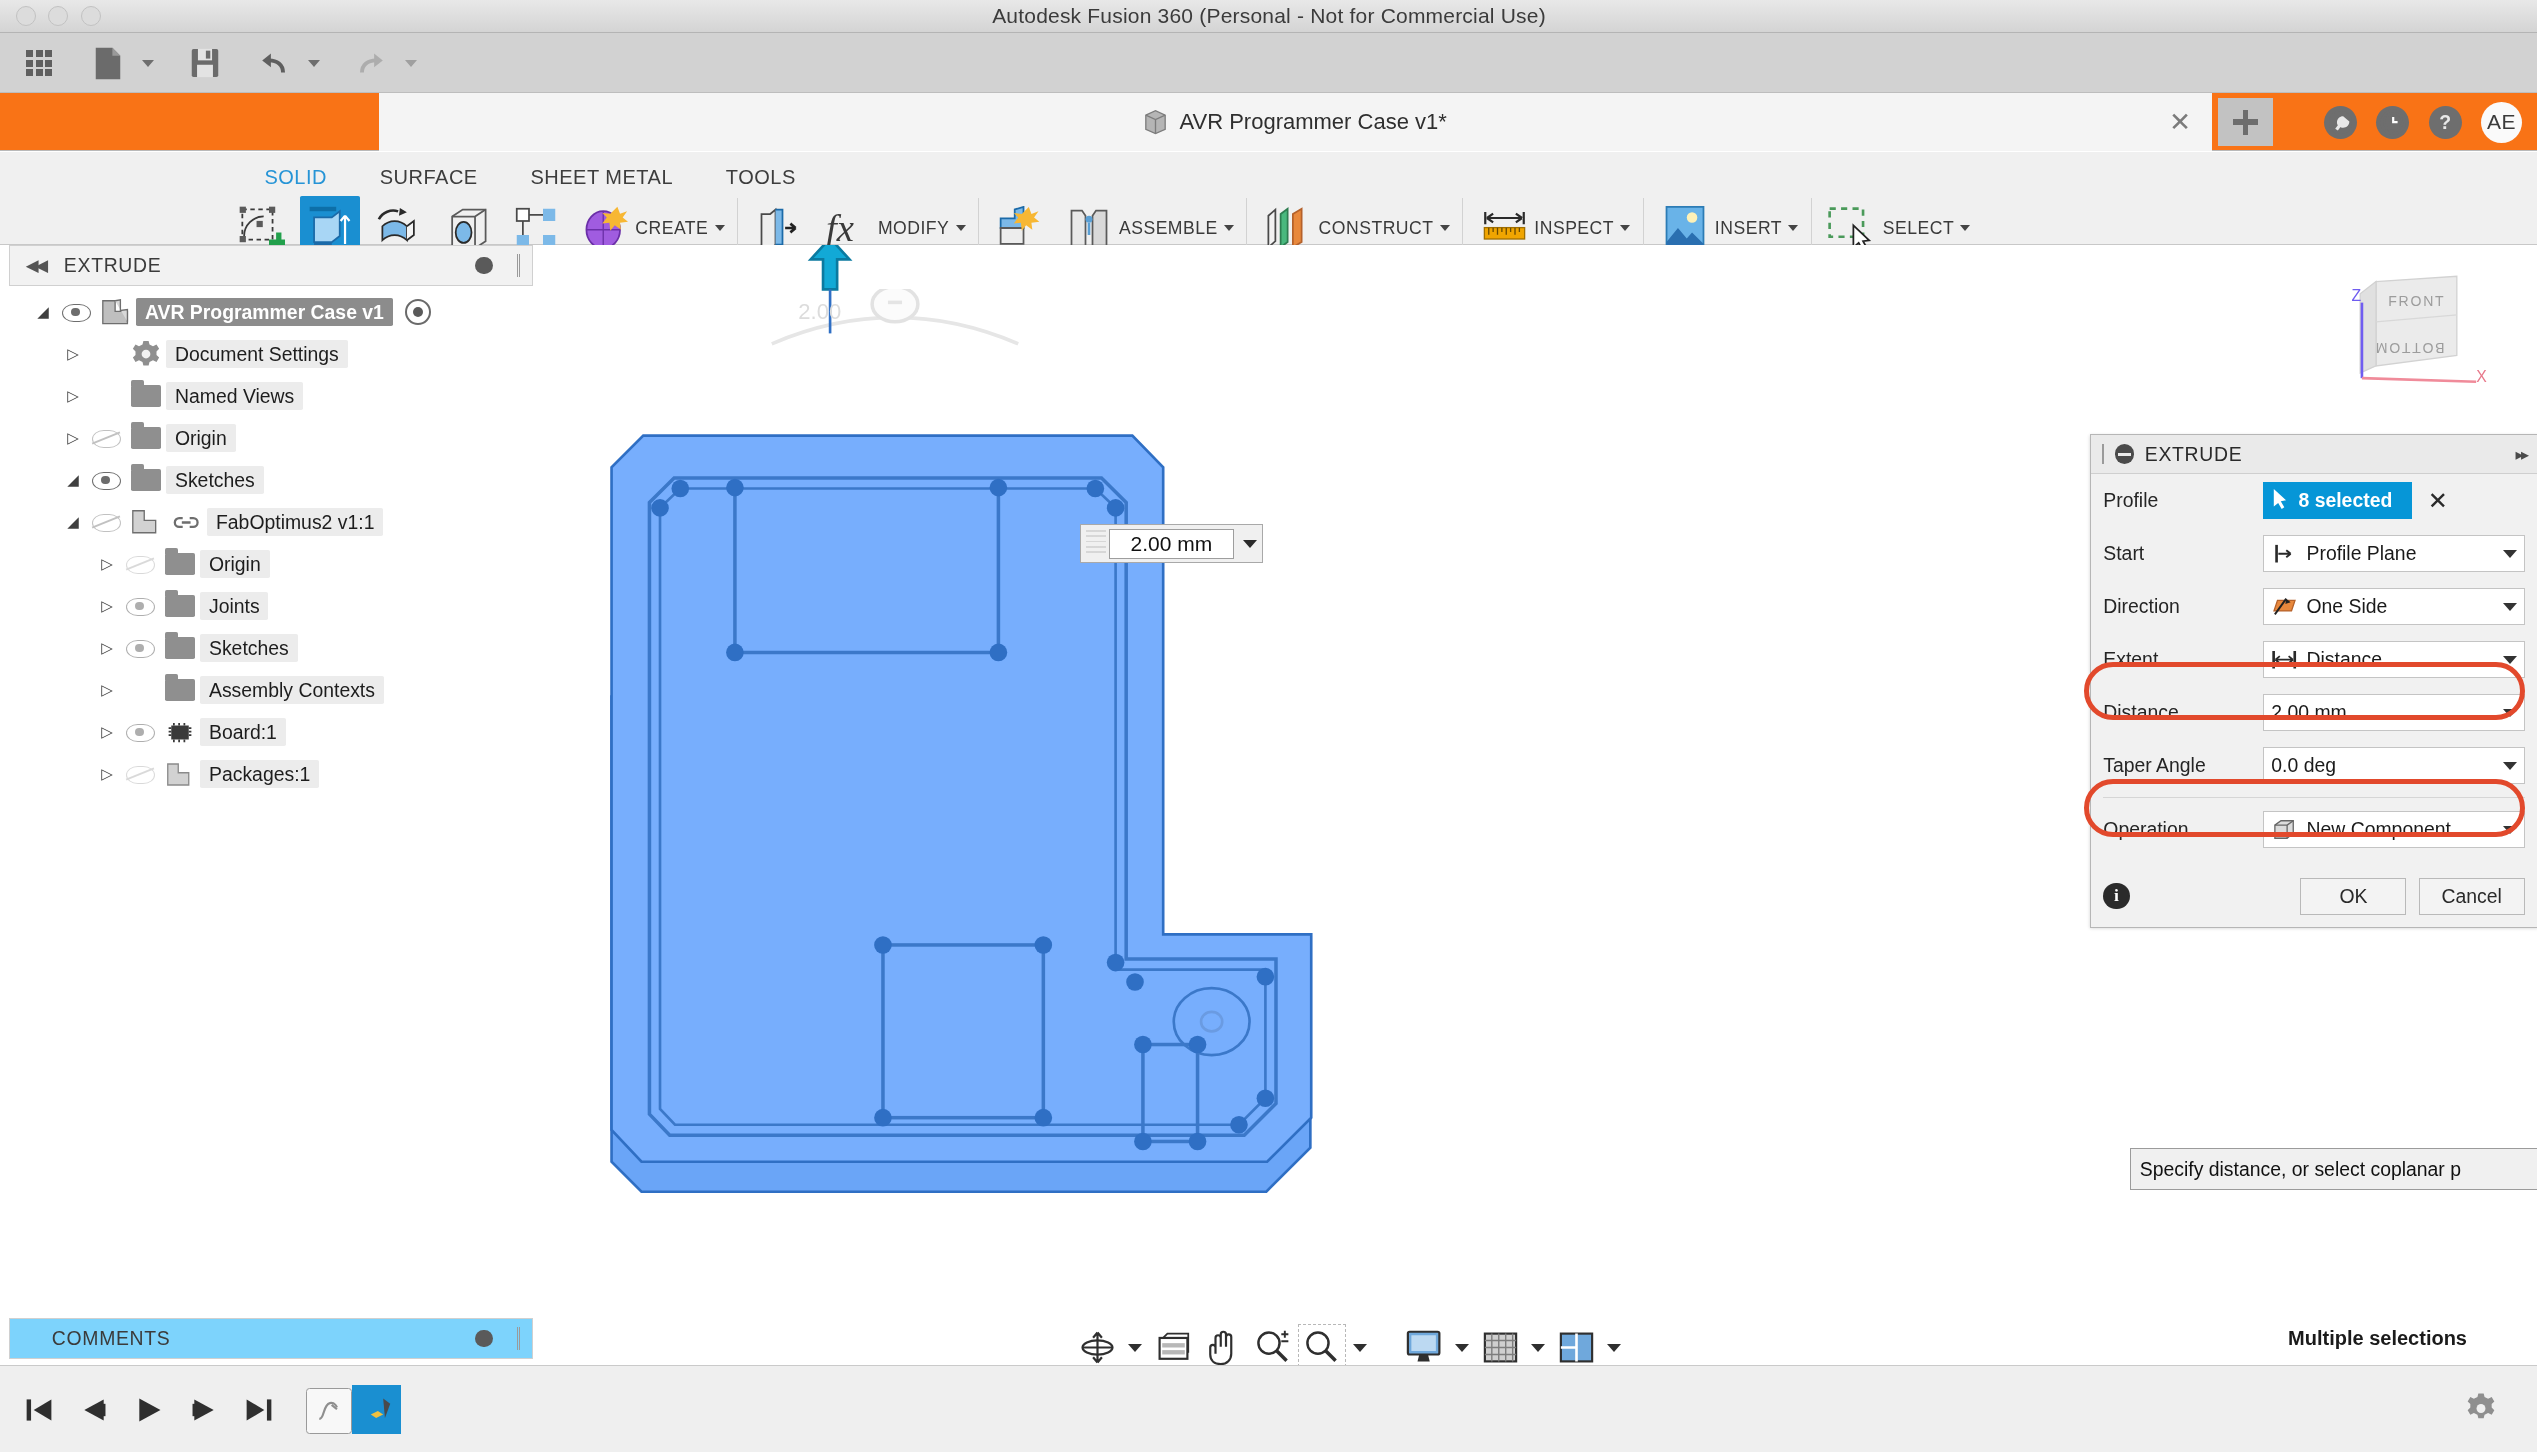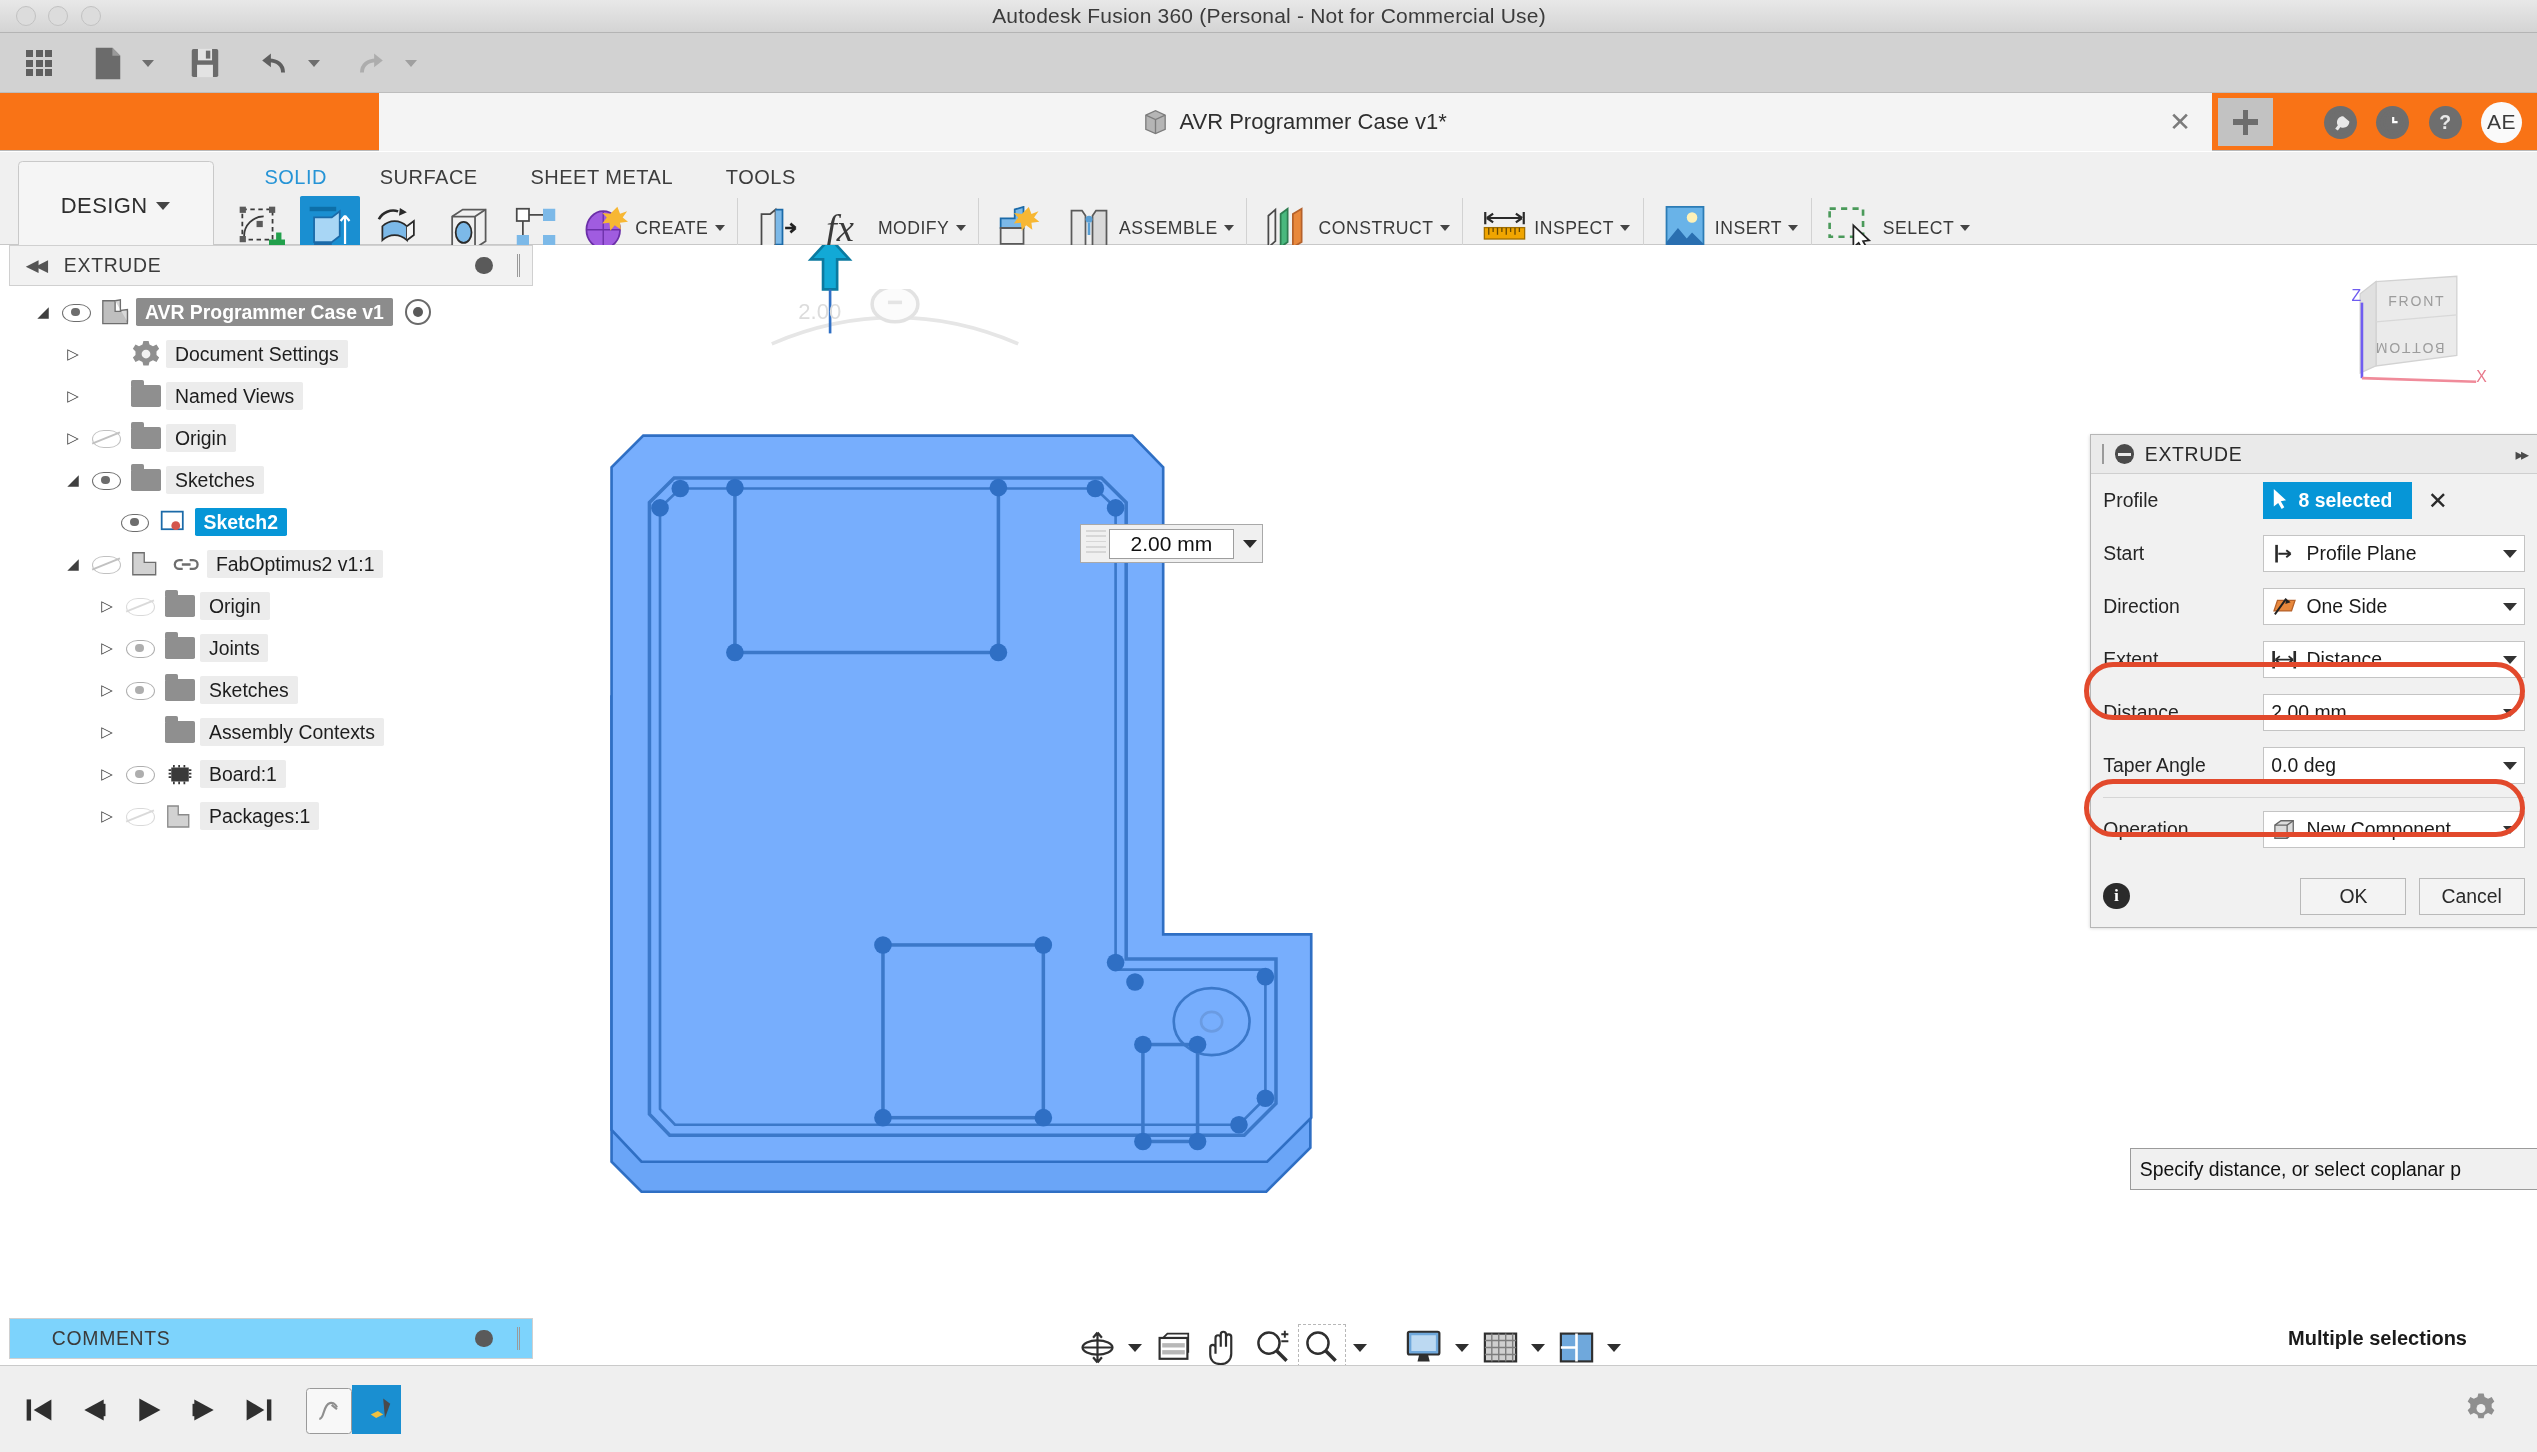--- a/index.html
+++ b/index.html
@@ -379,24 +379,20 @@
             <circle cx="15" cy="15" r="9" fill="#6e6e6e"></circle>
             <path d="M15 9v6h5" stroke="#fff" stroke-width="2.5" fill="none"></path>
           </svg>
       </span>
       <span class="circ-icon">?</span>
       <span class="avatar">AE</span>
     </div>
   </div>
 
   <div class="ribbon">
-    <div class="design-box">
-      <span class="design-label">DESIGN</span>
-      <i></i>
-    </div>
 
     <div class="ws-tabs">
       <span class="ws-tab active">SOLID</span>
       <span class="ws-tab">SURFACE</span>
       <span class="ws-tab">SHEET METAL</span>
       <span class="ws-tab">TOOLS</span>
     </div>
 
     <div class="panels">
 
@@ -632,32 +628,20 @@
       <span class="arrow">◢</span>
       <span class="eye">
           <span class="eye-on"></span>
         </span>
       <span class="nicon">
           <span class="fold"></span>
         </span>
       <span class="nlabel hl">Sketches</span>
     </div>
 
-    <div class="node sel" style="padding-left:106px">
-      <span class="eye">
-          <span class="eye-on"></span>
-        </span>
-      <span class="nicon">
-        <svg width="30" height="26.4" viewBox="0 0 34 30">
-            <rect x="3" y="3" width="24" height="20" fill="none" stroke="#1b6aa8" stroke-width="2"></rect>
-            <circle cx="19" cy="19" r="5" fill="#d4564d"></circle>
-          </svg>
-      </span>
-      <span class="nlabel">Sketch2</span>
-    </div>
 
     <div class="node" style="padding-left:51px">
       <span class="arrow">◢</span>
       <span class="eye">
           <span class="eye-off"></span>
         </span>
       <span class="nicon">
         <svg width="30" height="26.4" viewBox="0 0 34 30">
             <path d="M2 2h13v11h13v14H2z" fill="#d2d2d2" stroke="#6e6e6e" stroke-width="1.5"></path>
           </svg>

